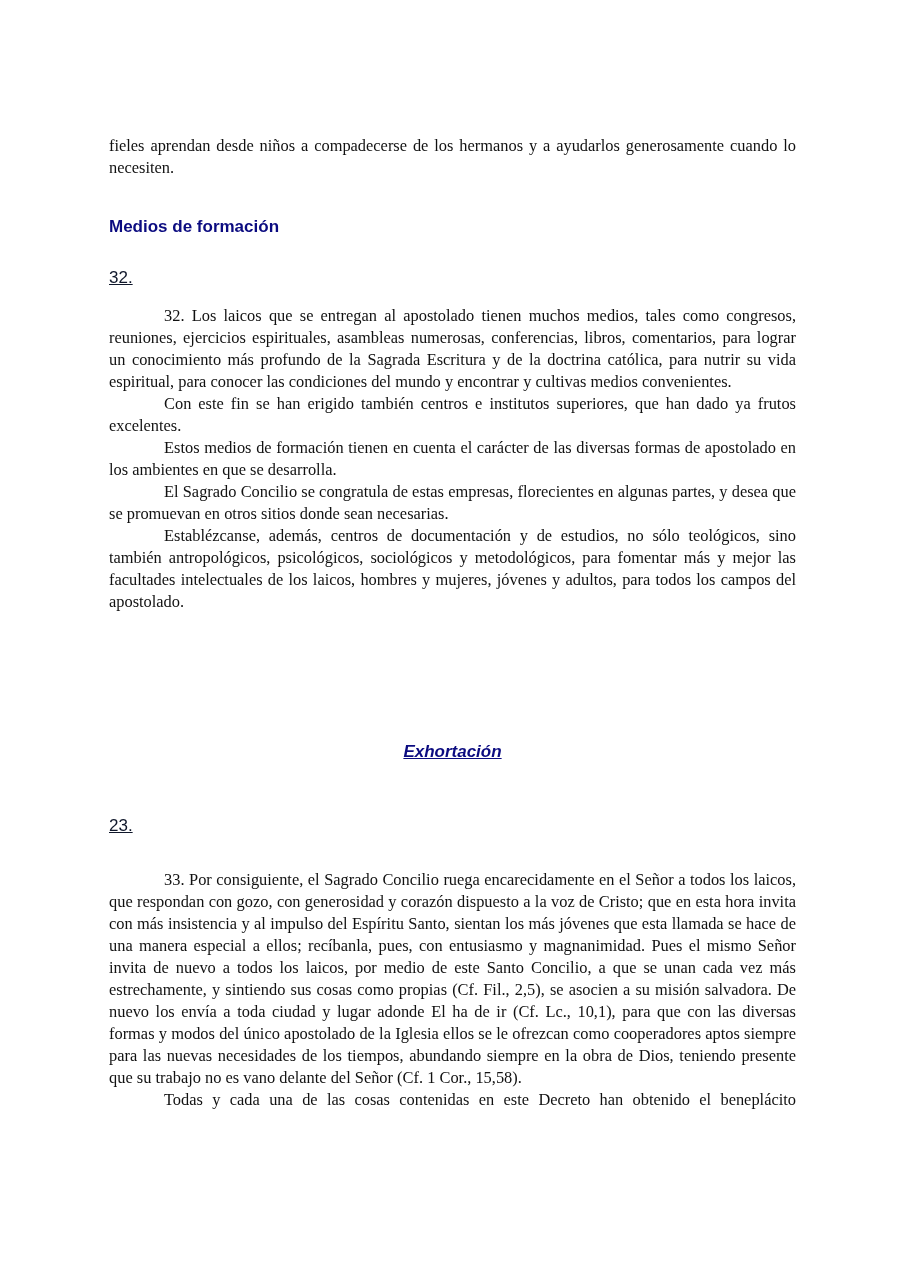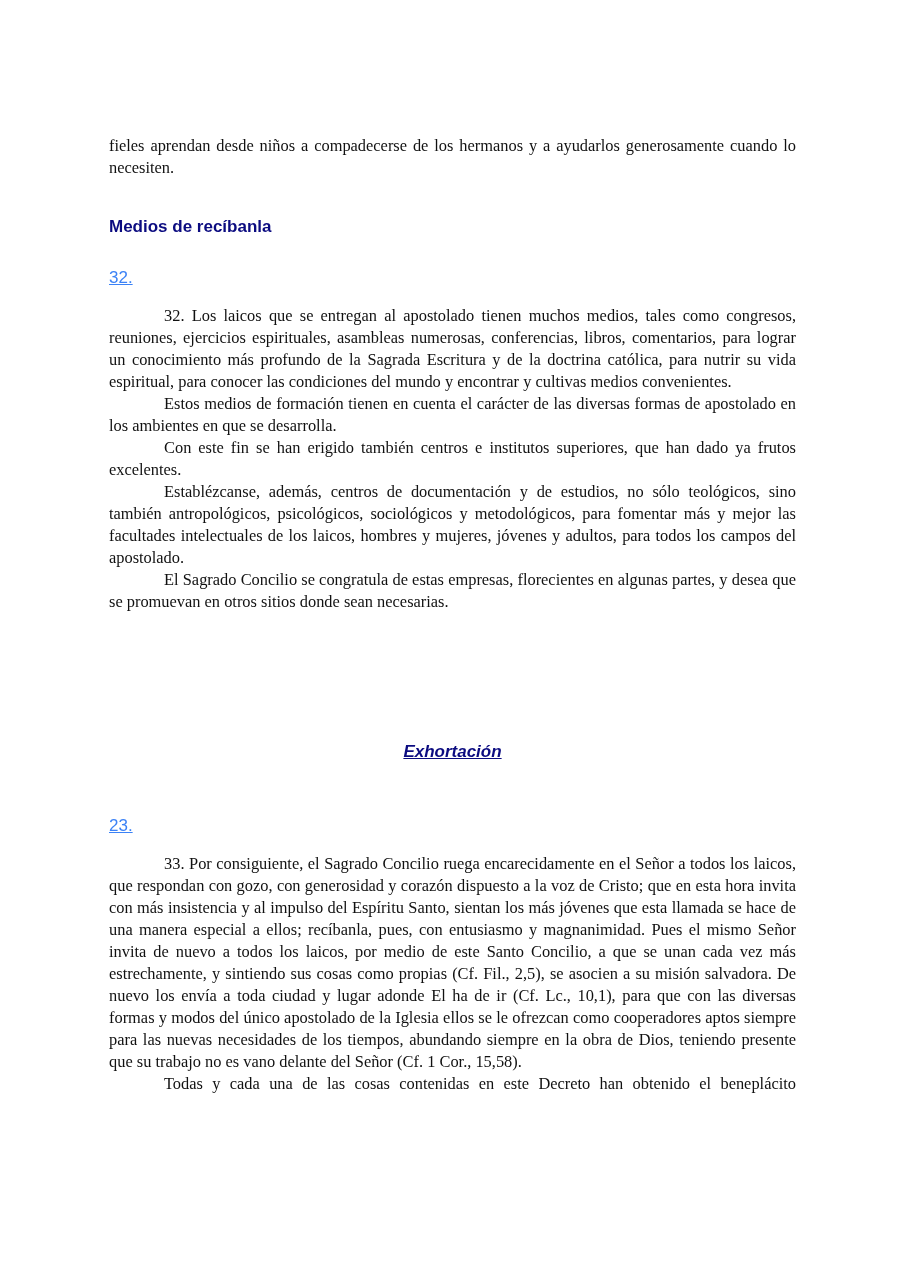--- a/index.html
+++ b/index.html
@@ -31,59 +31,59 @@
     .section-heading {
       font-family: "Liberation Sans", sans-serif;
       font-weight: bold;
       font-size: 17px;
       color: #0b0b80;
       margin: 0;
     }
     .num-link {
       font-family: "Liberation Sans", sans-serif;
       font-size: 17px;
-      color: #3b82f6;
+      color: #0f172a;
       text-decoration: underline;
       display: inline-block;
     }
     .centered-heading {
       font-family: "Liberation Sans", sans-serif;
       font-weight: bold;
       font-size: 17px;
       color: #0b0b80;
       text-decoration: underline;
       text-align: center;
       margin: 0;
     }
   </style>
 </head>
 <body>
 
 <div class="page">
 
   <p>fieles aprendan desde niños a compadecerse de los hermanos y a ayudarlos generosamente cuando lo necesiten.</p>
 
-  <h3 class="section-heading" style="margin-top:37px;">Medios de recíbanla</h3>
+  <h3 class="section-heading" style="margin-top:37px;">Medios de formación</h3>
 
   <div style="margin-top:29px;">
     <a class="num-link">32.</a>
   </div>
 
   <div style="margin-top:16px;">
     <p class="indent">32. Los laicos que se entregan al apostolado tienen muchos medios, tales como congresos, reuniones, ejercicios espirituales, asambleas numerosas, conferencias, libros, comentarios, para lograr un conocimiento más profundo de la Sagrada Escritura y de la doctrina católica, para nutrir su vida espiritual, para conocer las condiciones del mundo y encontrar y cultivas medios convenientes.</p>
+    <p class="indent">Con este fin se han erigido también centros e institutos superiores, que han dado ya frutos excelentes.</p>
     <p class="indent">Estos medios de formación tienen en cuenta el carácter de las diversas formas de apostolado en los ambientes en que se desarrolla.</p>
-    <p class="indent">Con este fin se han erigido también centros e institutos superiores, que han dado ya frutos excelentes.</p>
+    <p class="indent">El Sagrado Concilio se congratula de estas empresas, florecientes en algunas partes, y desea que se promuevan en otros sitios donde sean necesarias.</p>
     <p class="indent">Establézcanse, además, centros de documentación y de estudios, no sólo teológicos, sino también antropológicos, psicológicos, sociológicos y metodológicos, para fomentar más y mejor las facultades intelectuales de los laicos, hombres y mujeres, jóvenes y adultos, para todos los campos del apostolado.</p>
-    <p class="indent">El Sagrado Concilio se congratula de estas empresas, florecientes en algunas partes, y desea que se promuevan en otros sitios donde sean necesarias.</p>
   </div>
 
   <h3 class="centered-heading" style="margin-top:128px;font-style:italic;">Exhortación</h3>
 
   <div style="margin-top:52px;">
     <a class="num-link">23.</a>
   </div>
 
-  <div style="margin-top:16px;">
+  <div style="margin-top:32px;">
     <p class="indent">33. Por consiguiente, el Sagrado Concilio ruega encarecidamente en el Señor a todos los laicos, que respondan con gozo, con generosidad y corazón dispuesto a la voz de Cristo; que en esta hora invita con más insistencia y al impulso del Espíritu Santo, sientan los más jóvenes que esta llamada se hace de una manera especial a ellos; recíbanla, pues, con entusiasmo y magnanimidad. Pues el mismo Señor invita de nuevo a todos los laicos, por medio de este Santo Concilio, a que se unan cada vez más estrechamente, y sintiendo sus cosas como propias (Cf. Fil., 2,5), se asocien a su misión salvadora. De nuevo los envía a toda ciudad y lugar adonde El ha de ir (Cf. Lc., 10,1), para que con las diversas formas y modos del único apostolado de la Iglesia ellos se le ofrezcan como cooperadores aptos siempre para las nuevas necesidades de los tiempos, abundando siempre en la obra de Dios, teniendo presente que su trabajo no es vano delante del Señor (Cf. 1 Cor., 15,58).</p>
     <p class="indent" style="text-align-last: justify;">Todas y cada una de las cosas contenidas en este Decreto han obtenido el beneplácito</p>
   </div>
 
 </div>
 
 </body></html>

